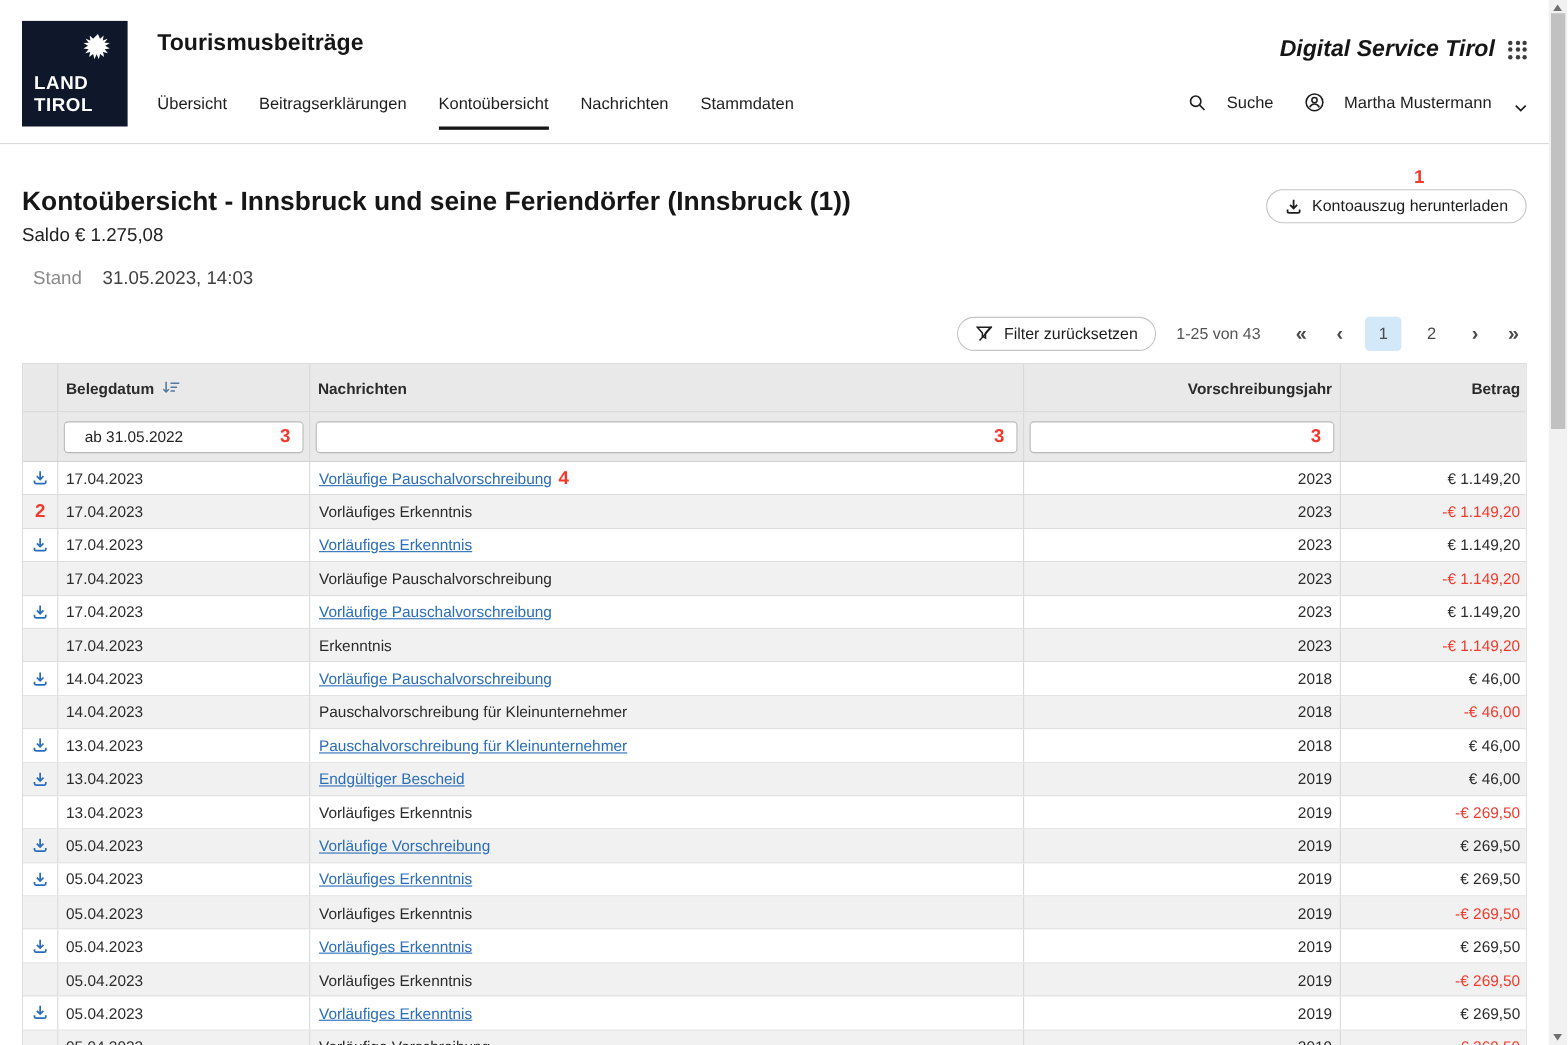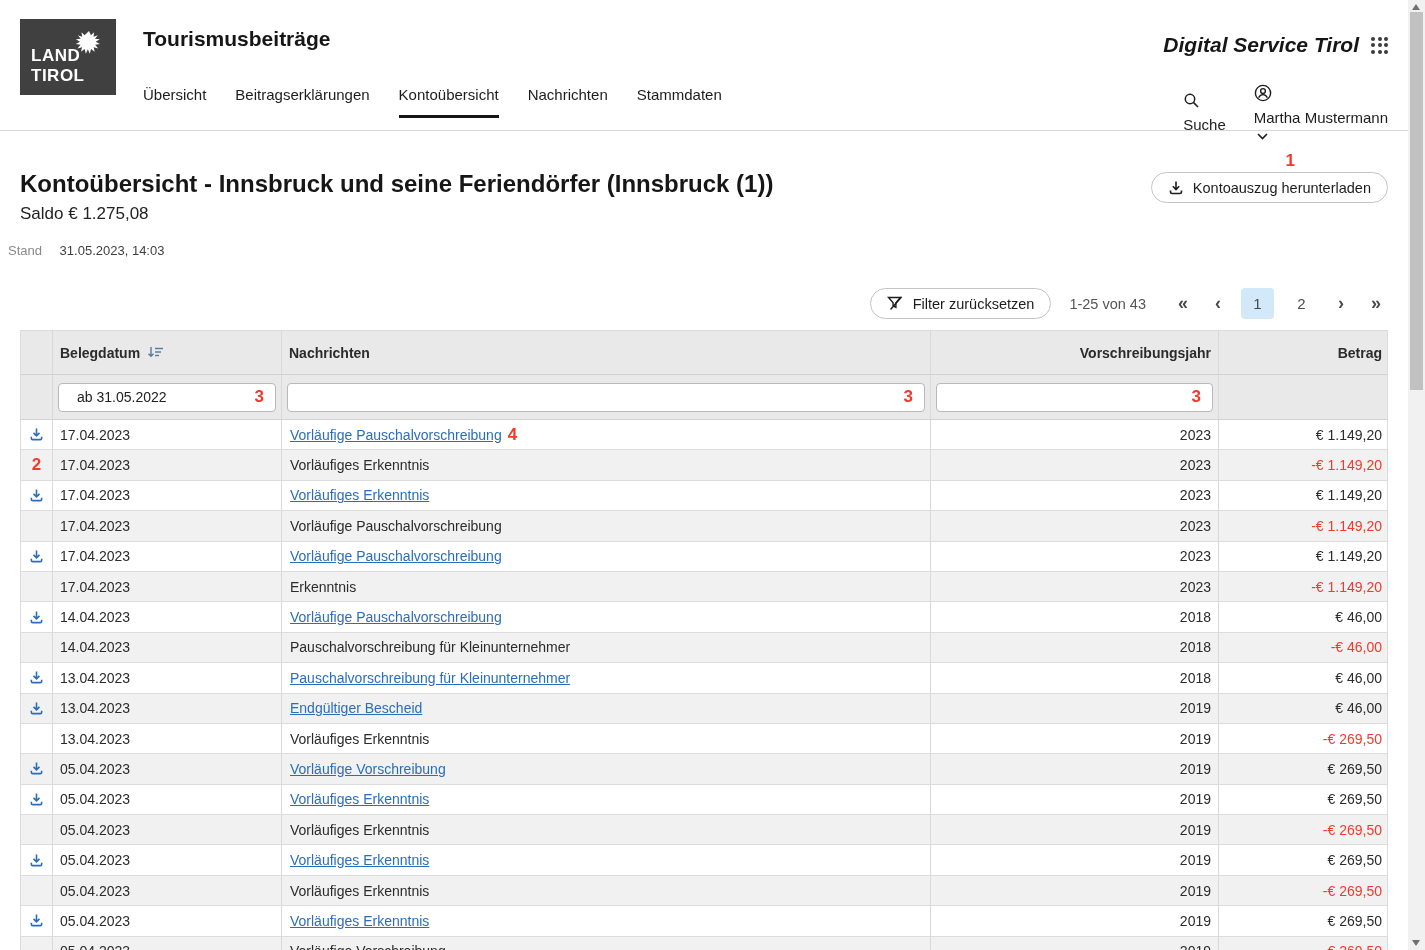--- a/index.html
+++ b/index.html
@@ -8,40 +8,40 @@
 
   
   .scrollbar { position:absolute; top:0; right:0; width:17px; height:950px; background:#f1f1f1; z-index:50; }
   .sb-arrow { position:absolute; left:4px; width:0; height:0; border-left:4.5px solid transparent; border-right:4.5px solid transparent; }
   .sb-arrow.up { top:4px; border-bottom:6px solid #6f6f6f; }
   .sb-arrow.down { bottom:4px; border-top:6px solid #6f6f6f; }
   .sb-thumb { position:absolute; top:12px; left:2px; width:13px; height:378px; background:#c1c1c1; }
 
   
   .topbar { position:absolute; top:0; left:0; width:1408px; height:131px; background:#fff; border-bottom:1px solid #d9d9d9; }
-  .logo { position:absolute; top:19px; left:20px; width:96px; height:76px; background:#404040; }
+  .logo { position:absolute; top:19px; left:20px; width:96px; height:96px; background:#0f172a; }
   .logo-eagle { position:absolute; top:7px; right:7px; width:40px; height:40px; fill:#fff; }
   .logo-text { position:absolute; left:11px; bottom:9px; color:#fff; font-size:17px; font-weight:bold; line-height:20px; letter-spacing:.5px; }
   .app-title { position:absolute; top:27px; left:143px; font-size:21px; font-weight:bold; color:#161616; }
   .nav { position:absolute; top:86px; left:143px; display:flex; gap:29px; }
   .nav-item { font-size:15px; color:#1d1d1d; padding-bottom:12px; cursor:pointer; }
   .nav-item.active { border-bottom:3px solid #161616; font-weight:normal; }
   .brand { position:absolute; top:33px; right:20px; display:flex; align-items:center; gap:12px; }
   .brand-title { font-size:21px; font-weight:bold; color:#161616;font-style:italic; }
   .apps-grid { display:grid; grid-template-columns:repeat(3,4px); grid-template-rows:repeat(3,4px); gap:2.5px; }
   .apps-grid i { width:4px; height:4px; border-radius:50%; background:#3c3c3c; }
   .top-right-row { position:absolute; top:84px; right:20px; display:flex; align-items:center; gap:28px; }
-  .search-box, .user-box { display:flex; align-items:flex-start; gap:7px; cursor:pointer;flex-direction:column; }
+  .search-box, .user-box { display:flex; align-items:flex-end; gap:18px; cursor:pointer; }
   .search-label, .user-name { font-size:15px; color:#1d1d1d; }
   .chev { margin-left:3px; }
 
   
   .page-title { position:absolute; top:170px; left:20px; font-size:24px; font-weight:bold; color:#161616; }
   .saldo { position:absolute; top:204px; left:20px; font-size:17px; color:#222; }
-  .stand-row { position:absolute; top:243px; left:8px; font-size:13px; }
+  .stand-row { position:absolute; top:243px; left:30px; font-size:17px; }
   .stand-label { color:#8a8a8a; margin-right:14px; }
   .stand-value { color:#3f3f3f; }
 
   .btn { display:inline-flex; align-items:center; gap:9px; height:31px; padding:0 16px; border:1px solid #c4c4c4; border-radius:17px; background:#fff; font-size:14.5px; color:#1d1d1d; cursor:pointer; white-space:nowrap; }
   .download-btn { position:absolute; top:172px; right:37px; }
   .filter-btn-wrap { position:absolute; top:288px; right:37px; display:flex; align-items:center; }
 
   .range-text { font-size:14.5px; color:#555; margin:0 14px 0 18px; }
   .pager { display:flex; align-items:center; }
   .pg { min-width:24px; height:31px; display:flex; align-items:center; justify-content:center; font-size:16px; color:#4a4a4a; margin-left:11px; cursor:pointer; }

